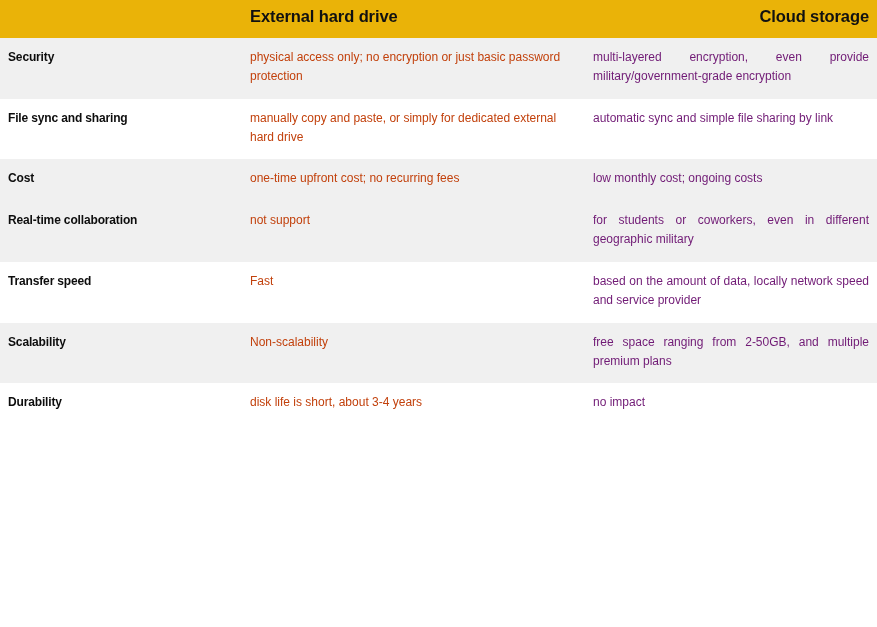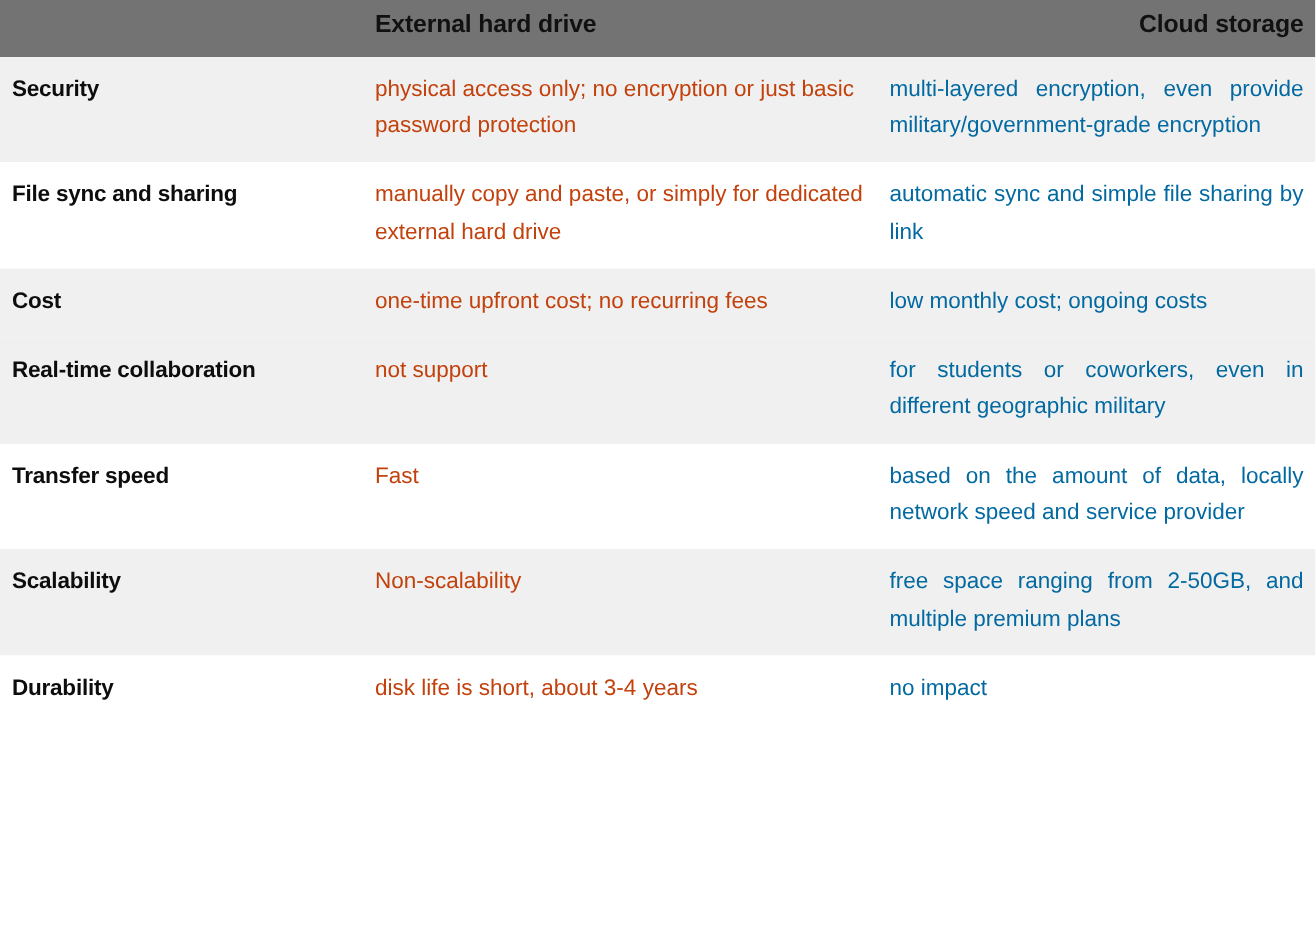--- a/index.html
+++ b/index.html
@@ -23,62 +23,62 @@
     border-collapse: collapse;
     table-layout: fixed;
     font-size: 15.5px;
     color: #1a1a1a;
   }
   table.cmp col.c-feature { width: 250px; }
   table.cmp col.c-ehd     { width: 340px; }
   table.cmp col.c-cloud   { width: 287px; }
 
   table.cmp thead th {
-    background: #737373;
+    background: #eab308;
     font-weight: bold;
     font-size: 16.5px;
     color: #111111;
     text-align: left;
     vertical-align: top;
     padding: 6px 8px 11px 8px;
     line-height: 1.25;
     letter-spacing: -0.1px;
   }
   table.cmp thead th.h-feature { padding-left: 8px; }
   table.cmp thead th.h-ehd { padding-left: 0px; }
   table.cmp thead th.h-cloud { padding-left: 3px; text-align: right; }
 
   table.cmp tbody tr.shade > td { background: #f0f0f0; }
   table.cmp tbody tr.plain > td { background: #ffffff; margin-top: 12px; }
 
   table.cmp tbody td {
     vertical-align: top;
     padding: 10px 8px 12px 8px;
     line-height: 1.62;
-    font-size: 15px;
+    font-size: 12px;
     color: #232323;
   }
   table.cmp tbody td.feature {
     font-weight: bold;
     color: #0d0d0d;
     padding-left: 8px;
     letter-spacing: -0.15px;
   }
   table.cmp tbody td.ehd {
     padding-left: 0px;
     padding-right: 14px;
     text-align: left;
     color: #c2410c;
   }
   table.cmp tbody td.cloud {
     padding-left: 3px;
     padding-right: 8px;
     text-align: justify;
     text-justify: inter-word;
-    color: #0369a1;
+    color: #701a75;
   }
   
   .spellerror {
     text-decoration: underline wavy #3b3bc4;
     text-underline-offset: 2px;
     text-decoration-thickness: 1px;
   }
 </style>
 </head>
 <body>

